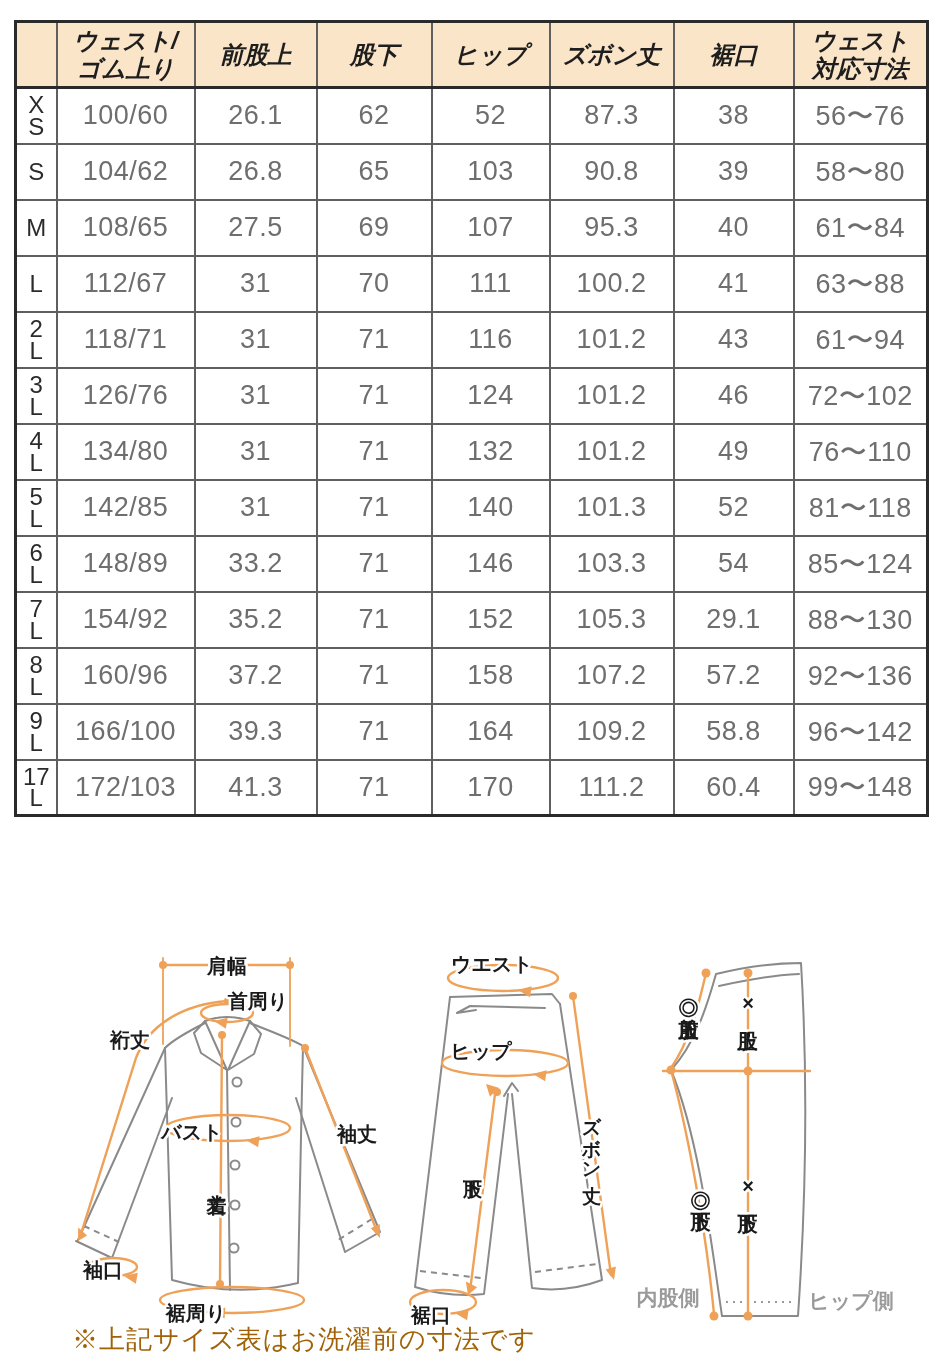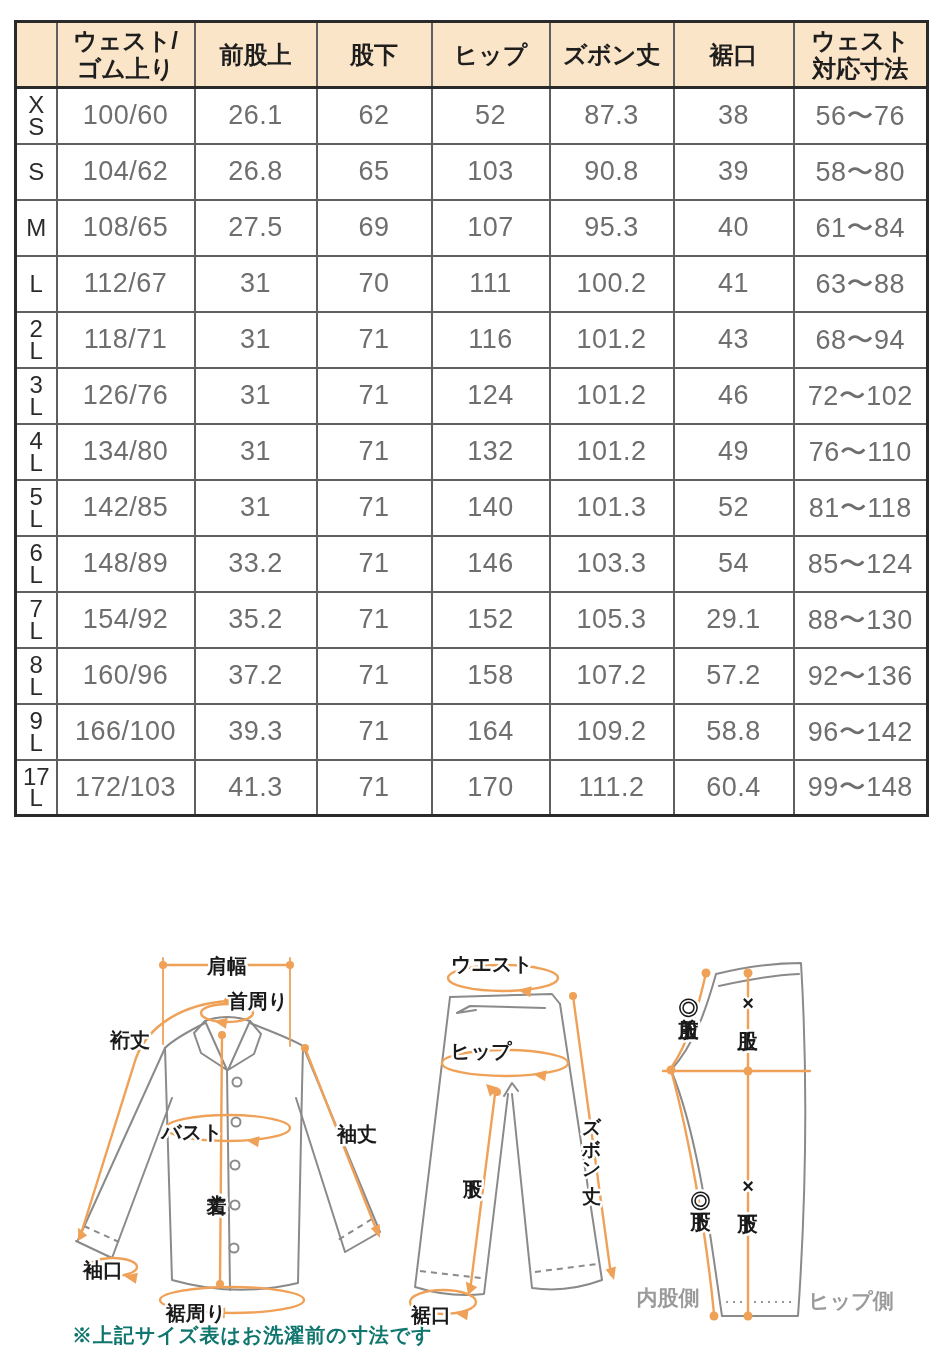--- a/index.html
+++ b/index.html
@@ -12,21 +12,21 @@
   .size-table {
     position:absolute; left:14px; top:20px; width:912px;
     border-collapse:collapse; table-layout:fixed;
     border:3px solid #2a2a2a;
   }
   .size-table th, .size-table td {
     border:2px solid #5f5f5f;
     text-align:center; vertical-align:middle;
     white-space:pre-line;
   }
-  .size-table thead tr { height:66px; }
+  .size-table thead tr { height:66px;font-style:italic; }
   .size-table tbody tr { height:56px; }
   .size-table thead th {
     background:#FAE5C8; color:#1e1e1e;
     font-size:24px; font-weight:bold; line-height:1.15;
     border-bottom:3px solid #2a2a2a;
   }
   .size-table tbody th {
     background:#fff; color:#2b2b2b; font-weight:normal;
     font-size:24px; line-height:0.9;
   }
@@ -45,21 +45,21 @@
   .dlabel {
     font-family:"Liberation Sans", sans-serif;
     font-size:20px; font-weight:bold; fill:#1a1a1a;
     paint-order:stroke; stroke:#ffffff; stroke-width:5px; stroke-linejoin:round;
   }
   .vlabel { writing-mode:vertical-rl; text-orientation:upright; letter-spacing:1px; }
   .glabel { fill:#9a9a9a; font-size:21px; }
   
   .note {
     position:absolute; left:72px; top:1322px;
-    font-size:20px; font-weight:bold; color:#0f766e; letter-spacing:1px;
+    font-size:26px; font-weight:normal; color:#a16207; letter-spacing:1px;
   }
 </style>
 </head>
 <body>
 
 <table class="size-table">
   <colgroup>
     <col style="width:41px">
       <col style="width:138px">
       <col style="width:122px">
@@ -132,21 +132,21 @@
 
       <tr>
         <th>2
 L</th>
         <td>118/71</td>
         <td>31</td>
         <td>71</td>
         <td>116</td>
         <td>101.2</td>
         <td>43</td>
-        <td>68〜94</td>
+        <td>61〜94</td>
       </tr>
 
       <tr>
         <th>3
 L</th>
         <td>126/76</td>
         <td>31</td>
         <td>71</td>
         <td>124</td>
         <td>101.2</td>

